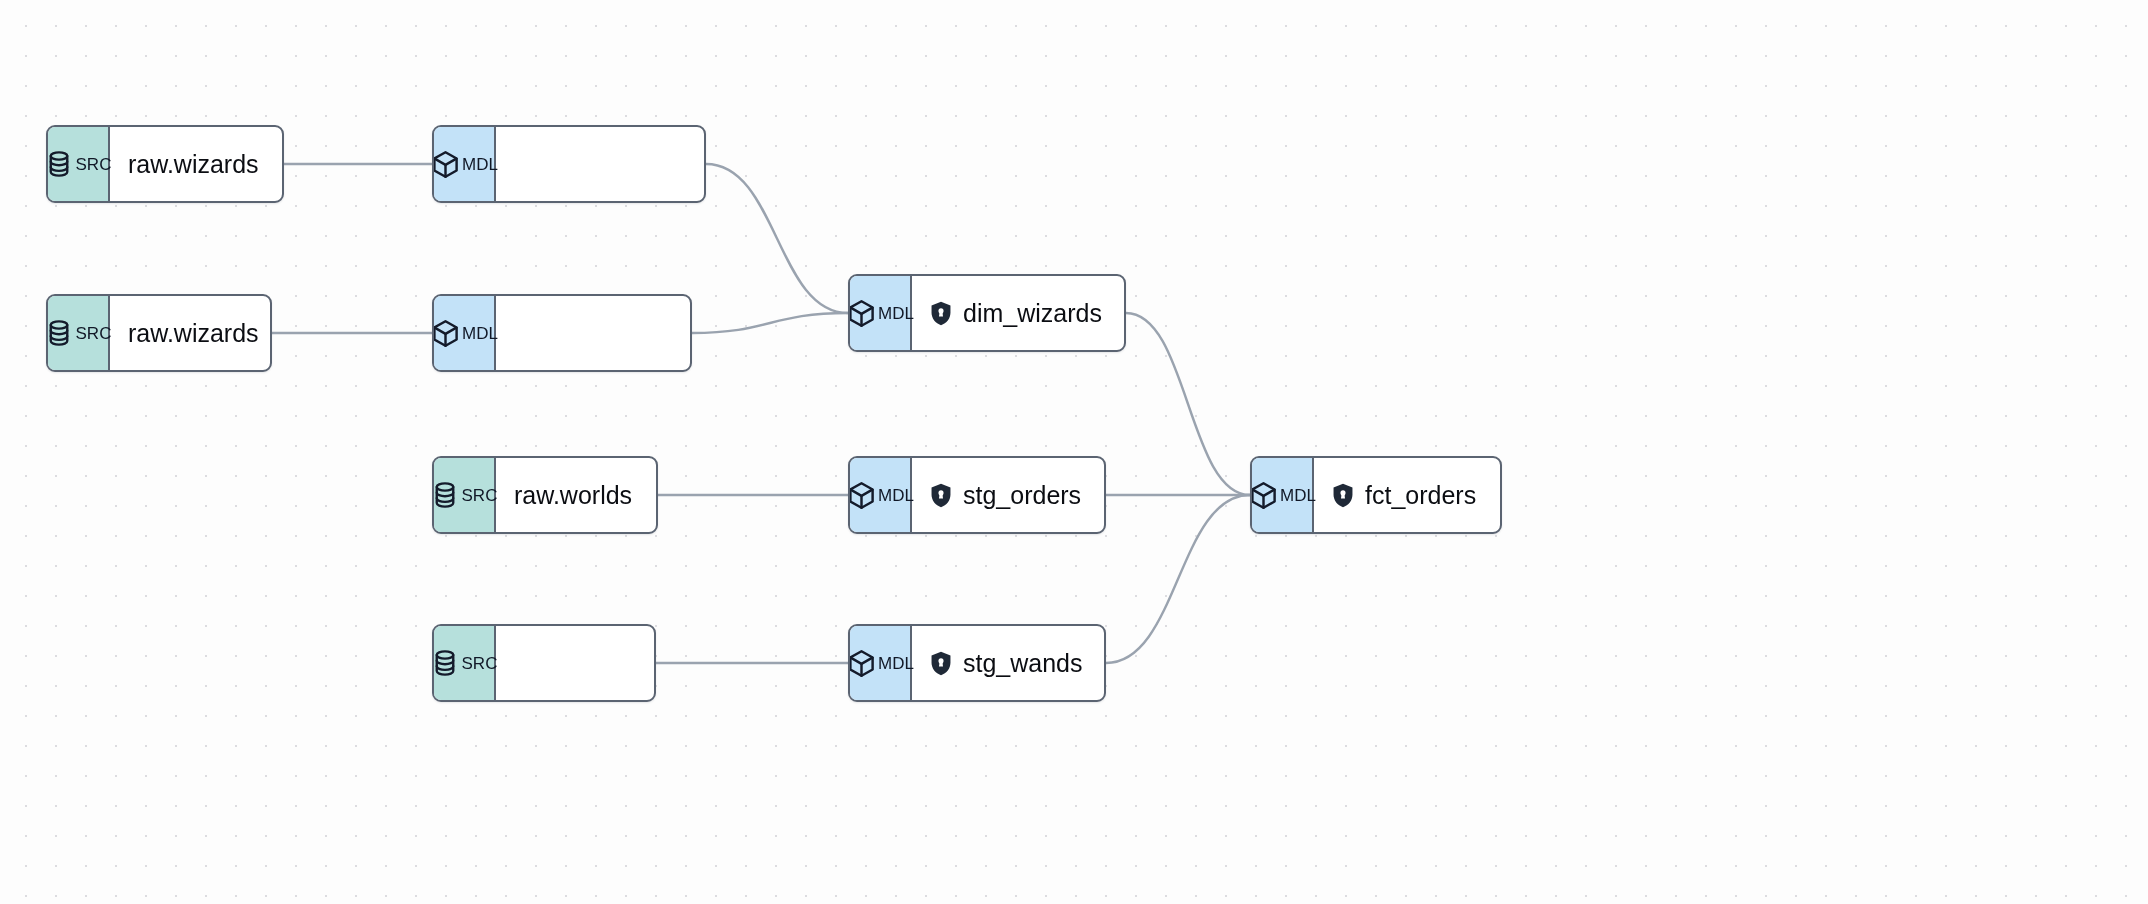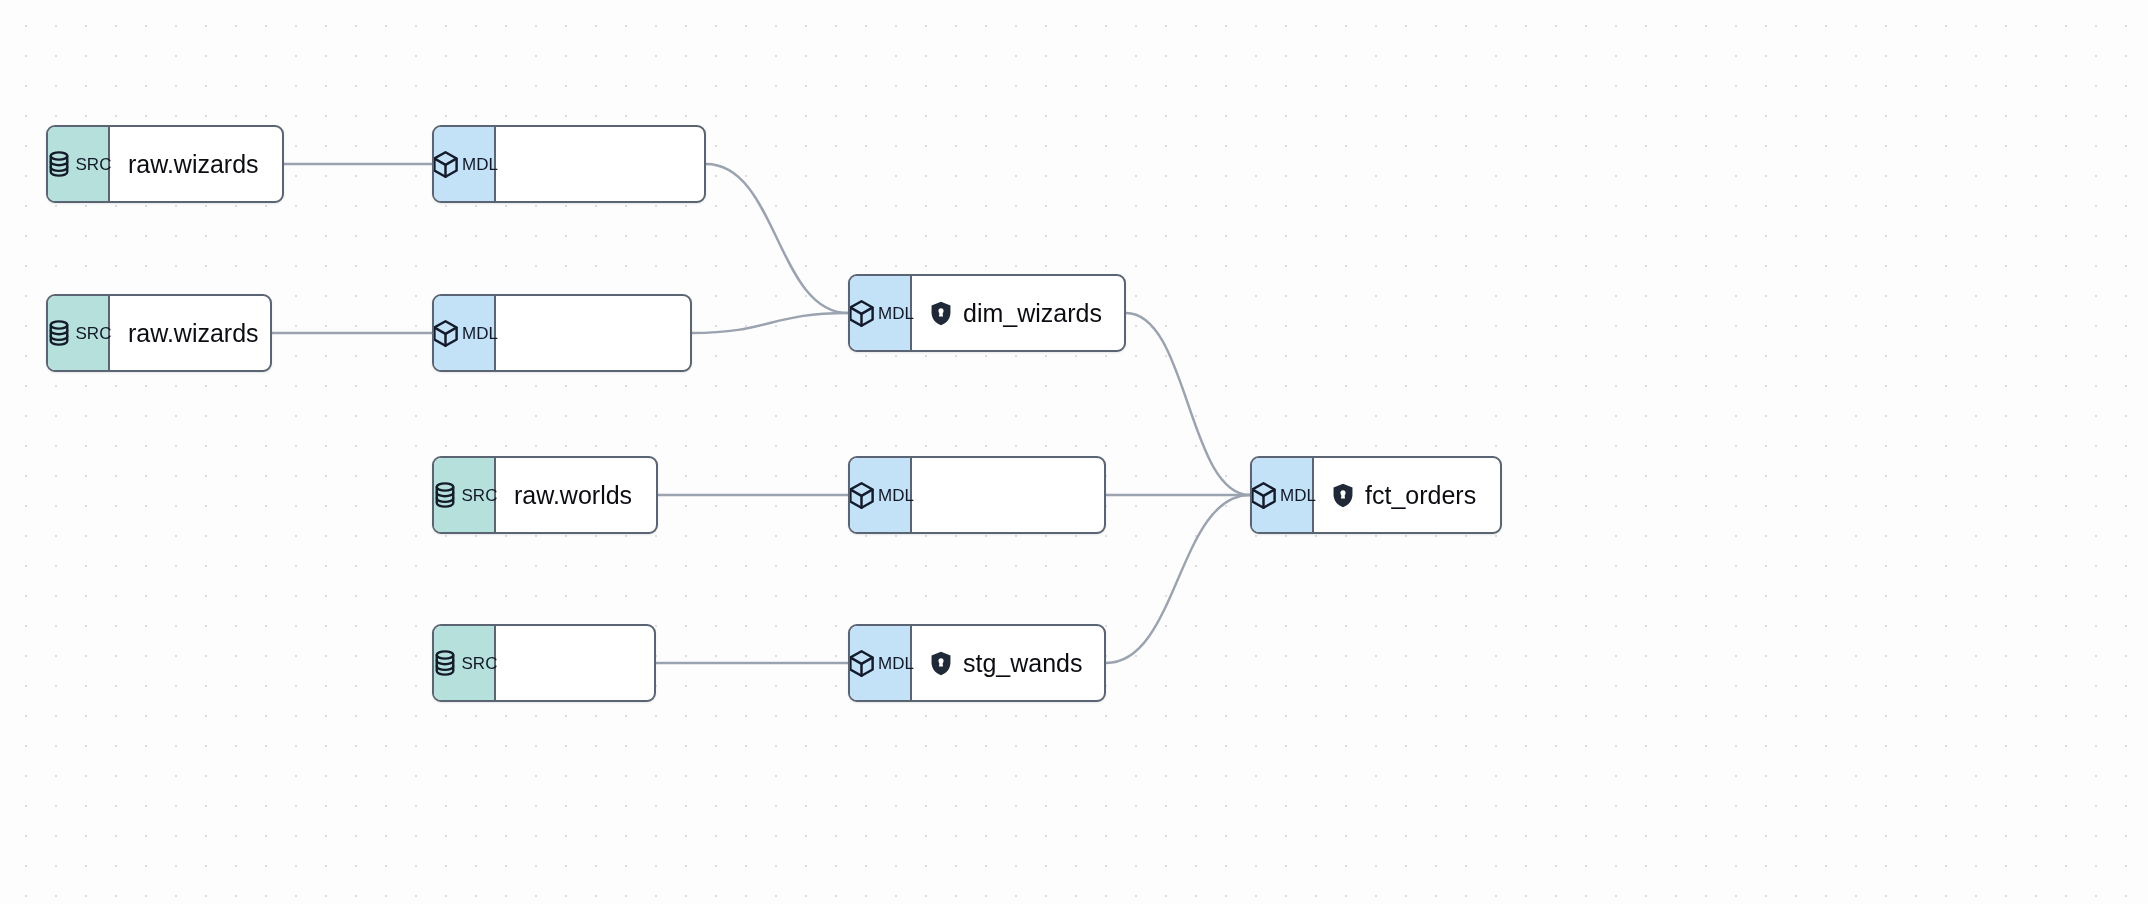--- a/index.html
+++ b/index.html
@@ -153,20 +153,28 @@
     </div>
     <div class="node" style="left: 848px; top: 456px; width: 258px;">
       <div class="badge badge-mdl">
         <span class="badge-ico"><svg width="31" height="31" viewBox="0 0 24 24" fill="none" stroke="#141b2b" stroke-width="1.9" stroke-linecap="round" stroke-linejoin="round">
             <path d="M20.6 7.4 12 2.5 3.4 7.4v9.2L12 21.5l8.6-4.9z"></path>
             <path d="M3.6 7.5 12 12.3l8.4-4.8"></path>
             <path d="M12 12.3v9.2"></path>
           </svg></span>
         <span class="badge-txt">MDL</span>
       </div>
+      <div class="body">
+        <span class="shield"><svg width="22" height="25" viewBox="0 0 20 23" xmlns="http://www.w3.org/2000/svg">
+            <path d="M10 .8 1.3 4.2v6.6c0 5.2 3.6 9.9 8.7 11.4 5.1-1.5 8.7-6.2 8.7-11.4V4.2z" fill="#1f2937"></path>
+            <circle cx="10" cy="9.1" r="2.35" fill="#ffffff"></circle>
+            <path d="M8.75 9.6h2.5l.62 4.6H8.13z" fill="#ffffff"></path>
+          </svg></span>
+        <span class="label">stg_orders</span>
+      </div>
     </div>
     <div class="node" style="left: 848px; top: 624px; width: 258px;">
       <div class="badge badge-mdl">
         <span class="badge-ico"><svg width="31" height="31" viewBox="0 0 24 24" fill="none" stroke="#141b2b" stroke-width="1.9" stroke-linecap="round" stroke-linejoin="round">
             <path d="M20.6 7.4 12 2.5 3.4 7.4v9.2L12 21.5l8.6-4.9z"></path>
             <path d="M3.6 7.5 12 12.3l8.4-4.8"></path>
             <path d="M12 12.3v9.2"></path>
           </svg></span>
         <span class="badge-txt">MDL</span>
       </div>

